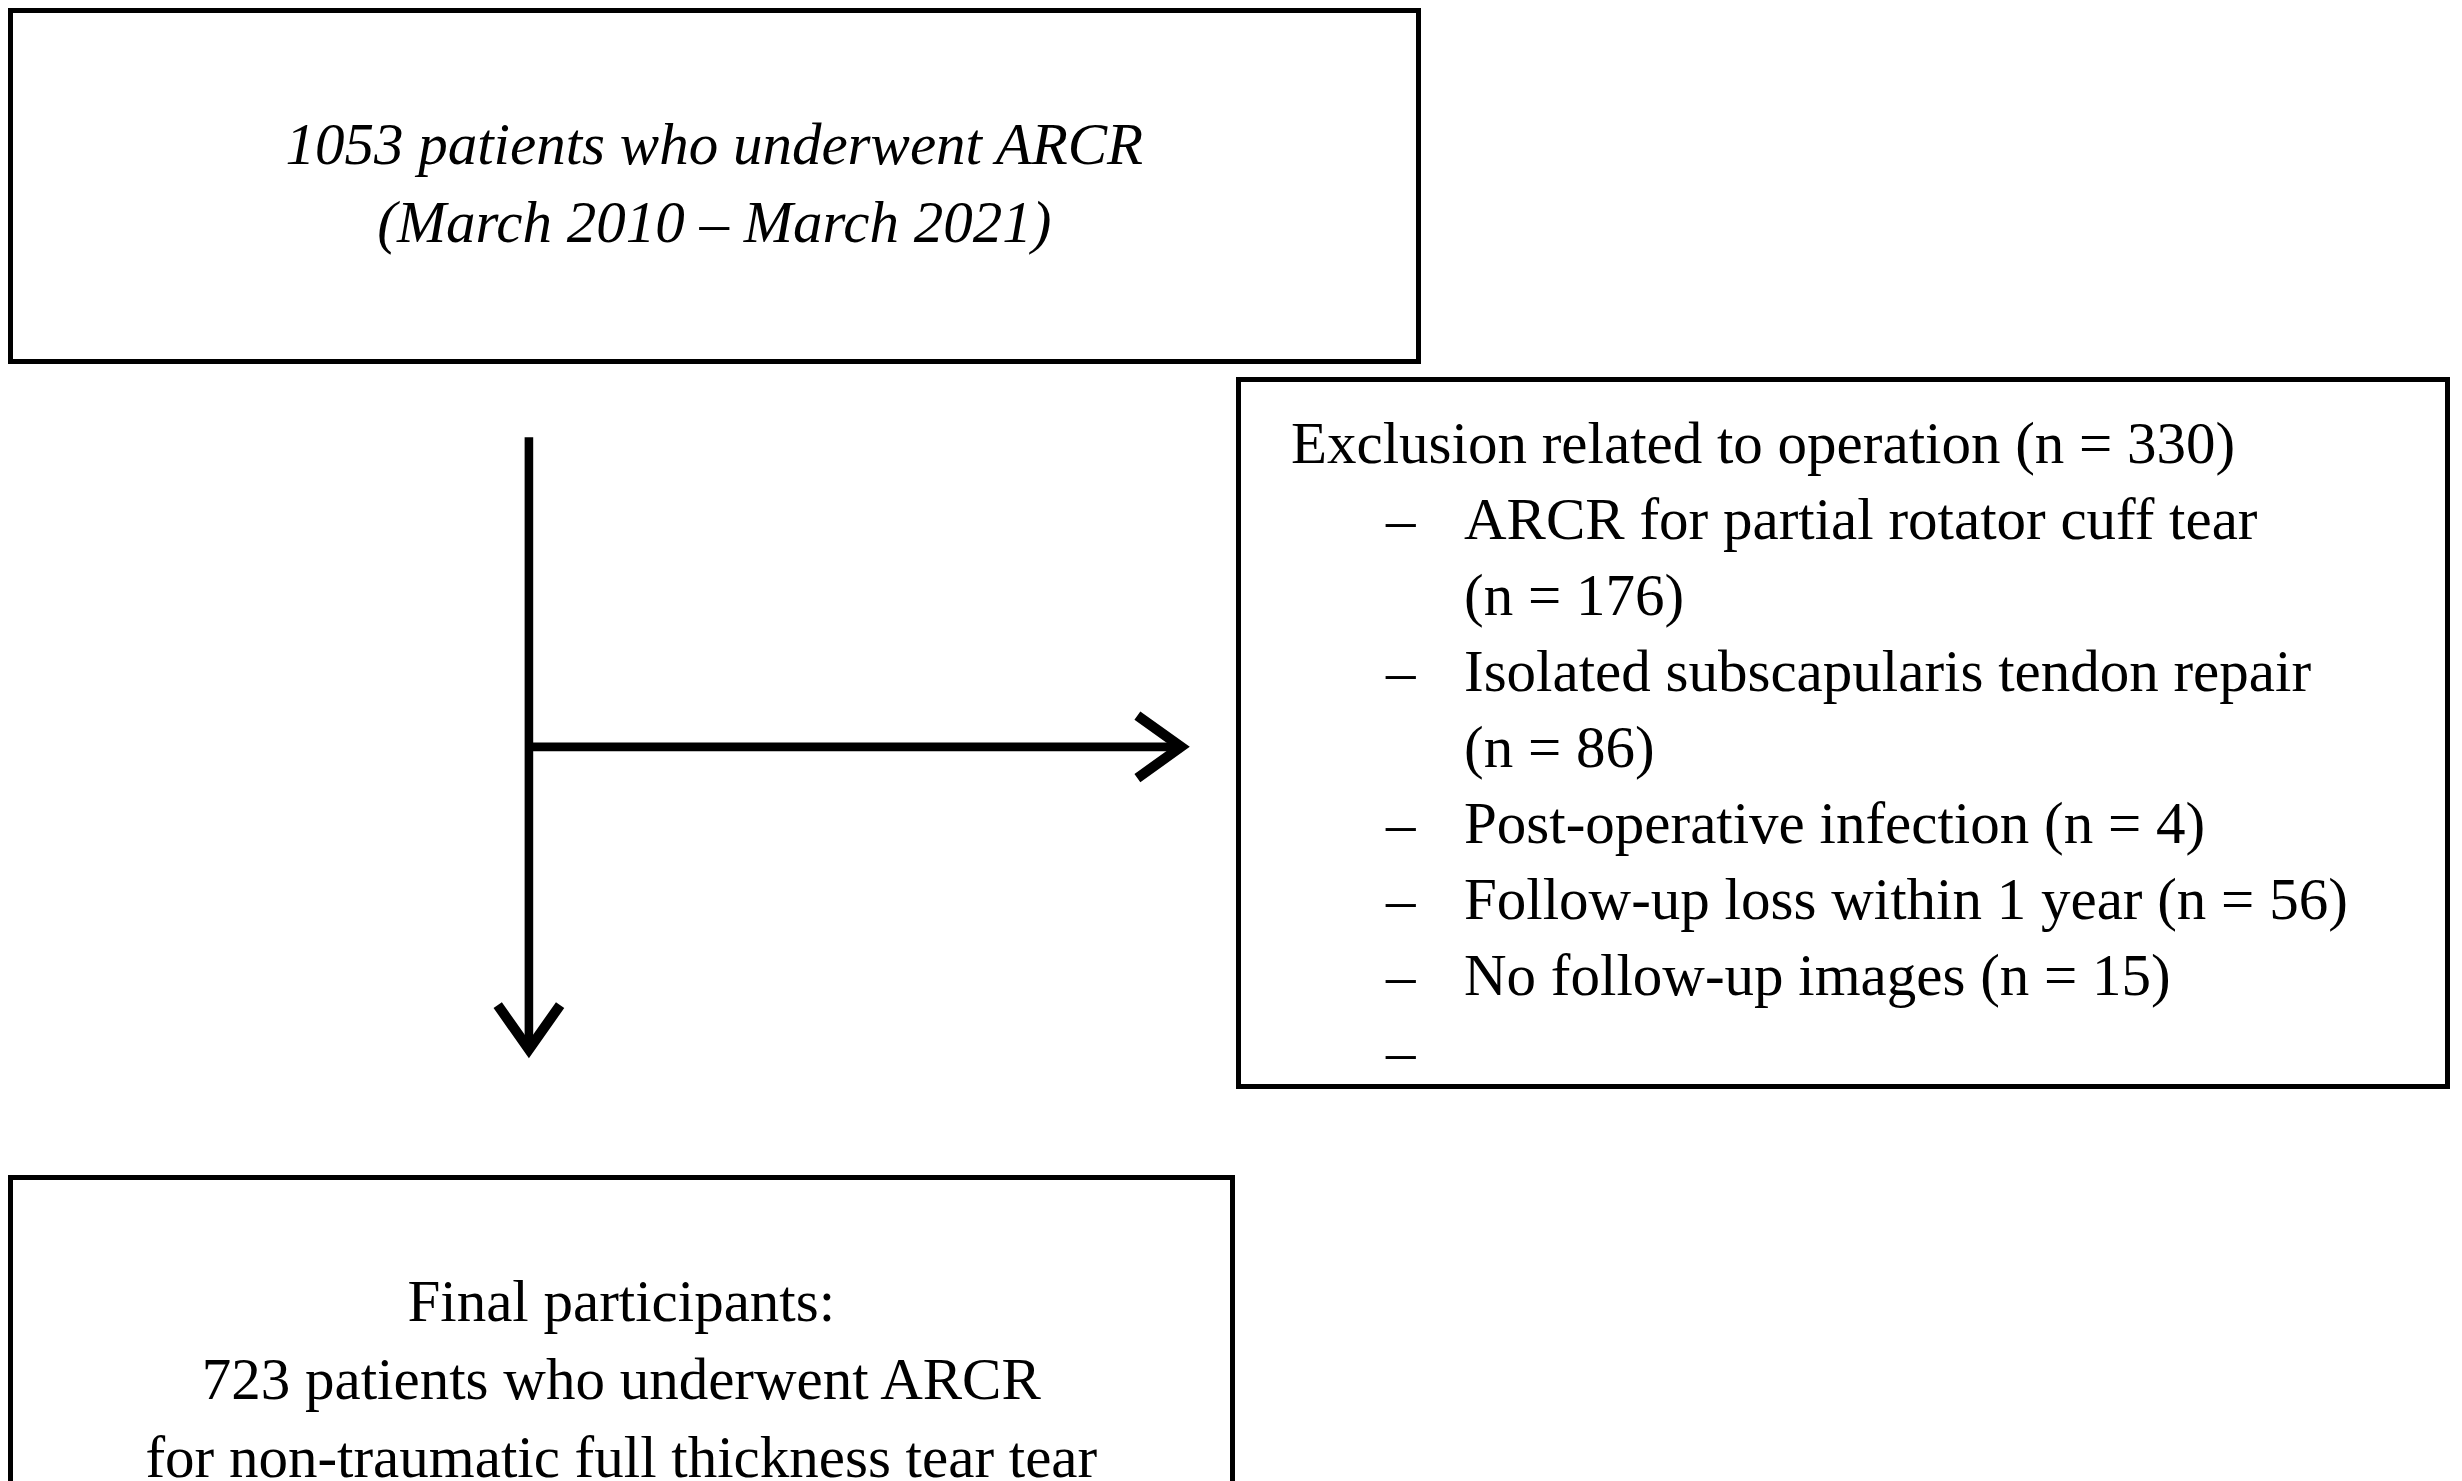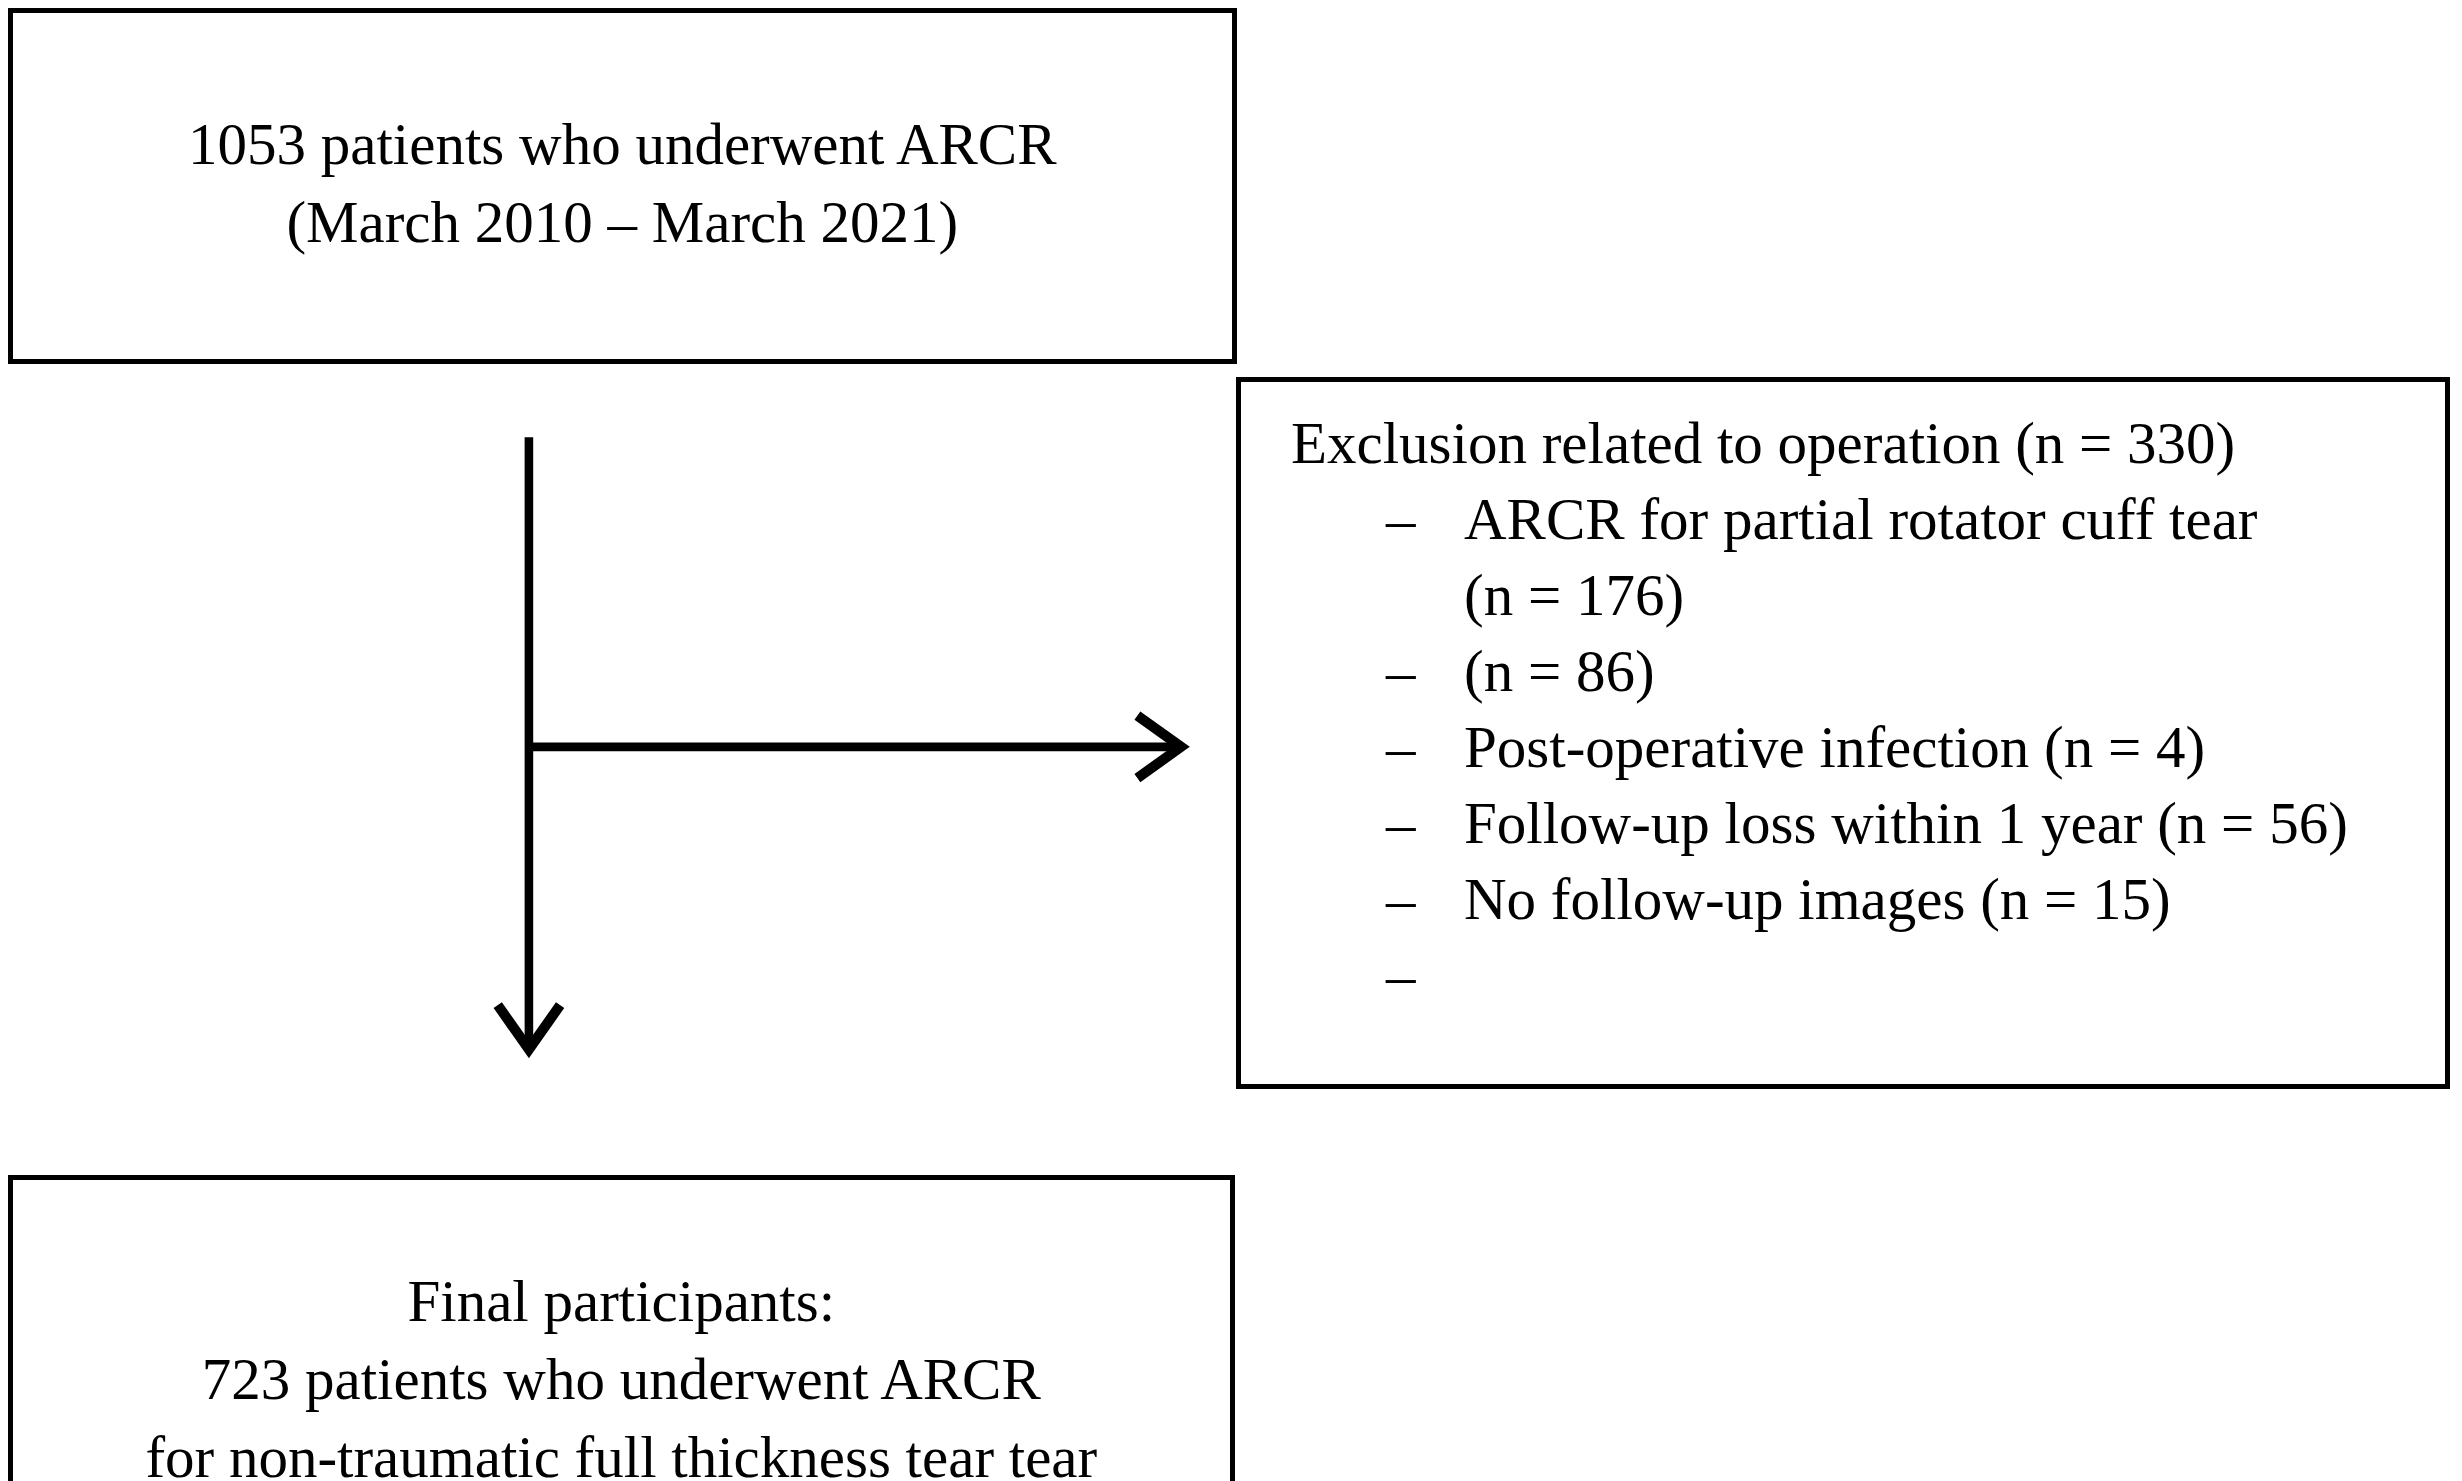--- a/index.html
+++ b/index.html
@@ -21,22 +21,23 @@
     position: absolute;
     box-sizing: border-box;
     border: 5.5px solid #000000;
     background: #ffffff;
   }
 
   
   #source-box {
     left: 7.8px;
     top: 7.8px;
-    width: 1229px;
+    width: 1413px;
     height: 356px;
+    font-style: italic;
   }
   #source-box .inner {
     position: absolute;
     left: 0;
     right: 0;
     top: 92px;
     text-align: center;
   }
   .line {
     font-size: 59px;
@@ -141,20 +142,21 @@
 
       <ul class="bullet-list">
         <li class="bullet-item">
           <span class="bullet-dash">–</span>
           <span class="bullet-text">ARCR for partial rotator cuff tear</span>
           <span class="bullet-text">(n = 176)</span>
         </li>
 
         <li class="bullet-item">
           <span class="bullet-dash">–</span>
+          <span class="bullet-text">Isolated subscapularis tendon repair</span>
           <span class="bullet-text">(n = 86)</span>
         </li>
 
         <li class="bullet-item">
           <span class="bullet-dash">–</span>
           <span class="bullet-text">Post-operative infection (n = 4)</span>
         </li>
 
         <li class="bullet-item">
           <span class="bullet-dash">–</span>

